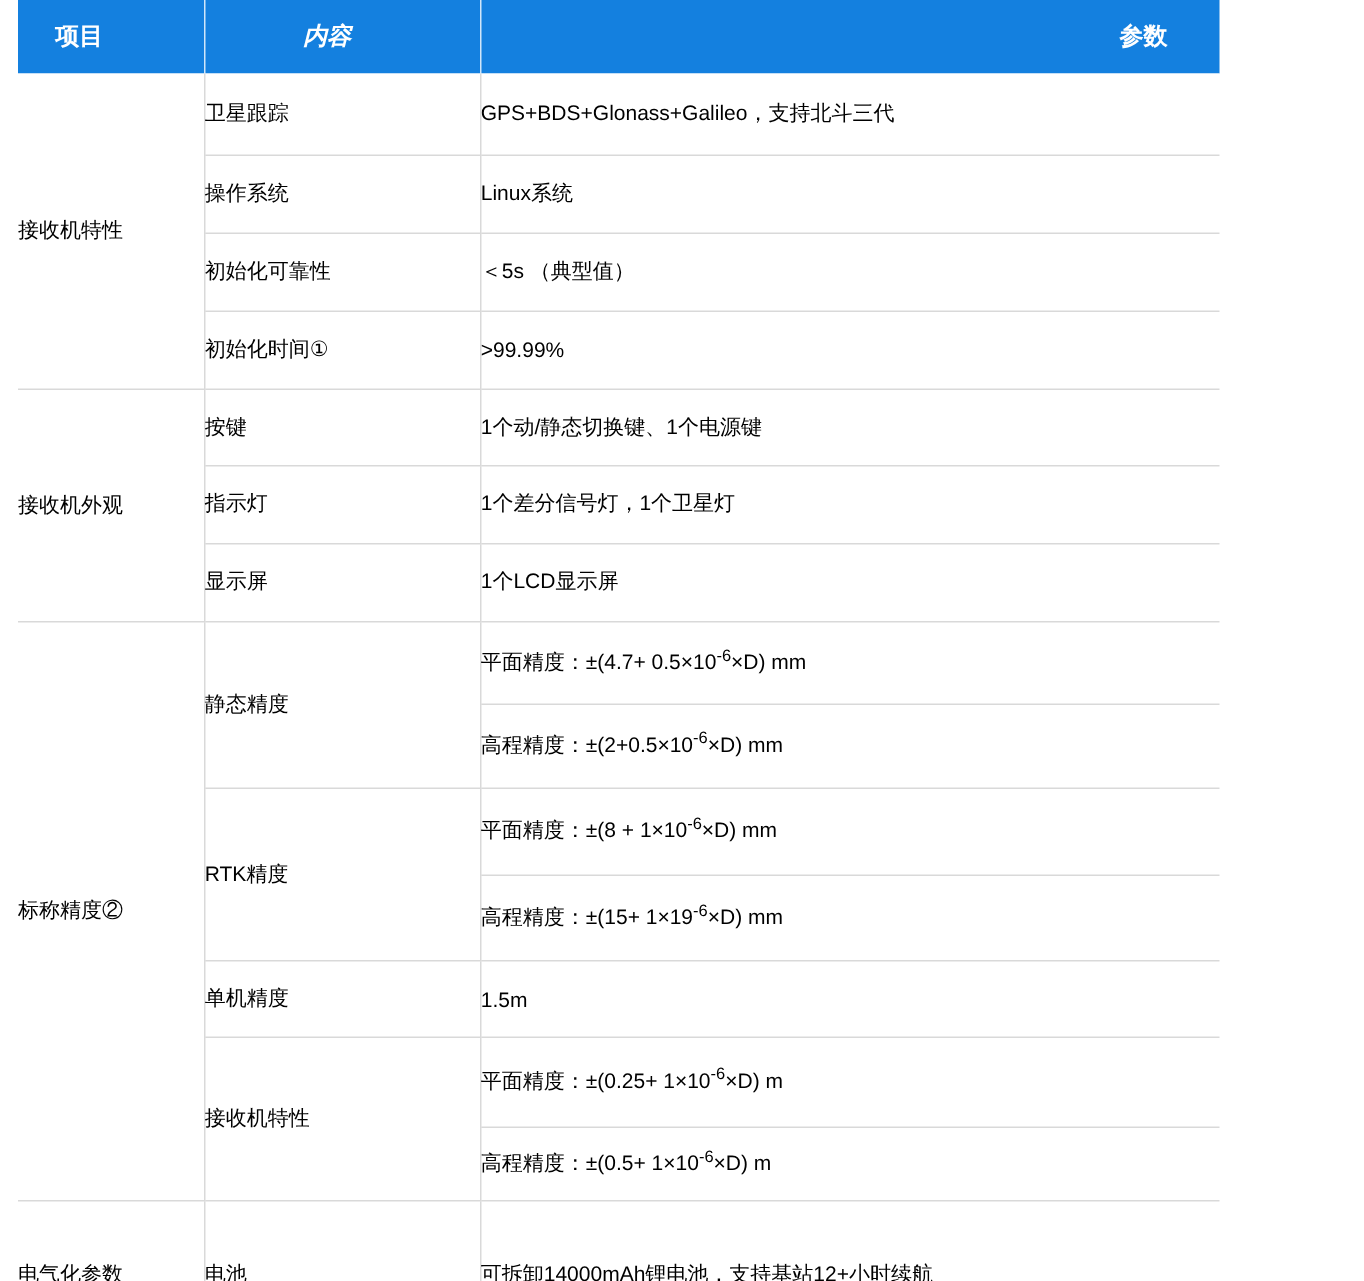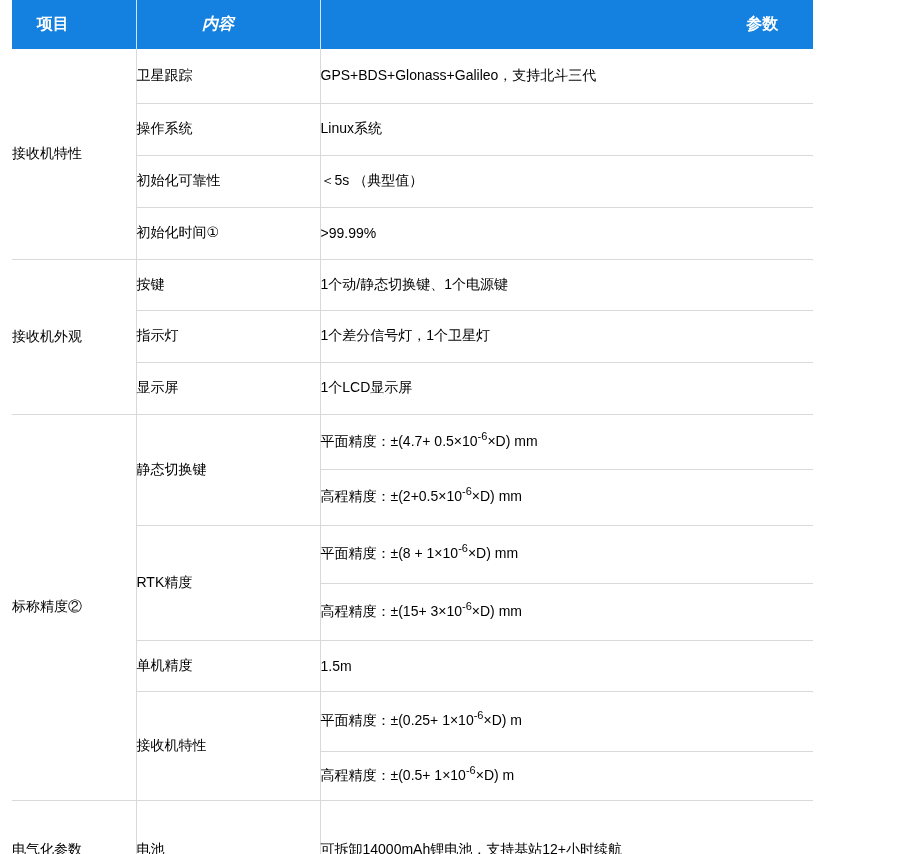--- a/index.html
+++ b/index.html
@@ -105,32 +105,32 @@
       <td class="c2">指示灯</td>
       <td class="c3">1个差分信号灯，1个卫星灯</td>
     </tr>
     <tr style="height:52px">
       <td class="c2">显示屏</td>
       <td class="c3">1个LCD显示屏</td>
     </tr>
 
     <tr style="height:55px">
       <td class="c1" rowspan="7">标称精度②</td>
-      <td class="c2" rowspan="2">静态切换键</td>
+      <td class="c2" rowspan="2">静态精度</td>
       <td class="c3"><span>平面精度：±(4.7+ 0.5×10</span><sup>-6</sup><span>×D) mm</span></td>
     </tr>
     <tr style="height:56px">
       <td class="c3"><span>高程精度：±(2+0.5×10</span><sup>-6</sup><span>×D) mm</span></td>
     </tr>
     <tr style="height:58px">
       <td class="c2" rowspan="2">RTK精度</td>
       <td class="c3"><span>平面精度：±(8 + 1×10</span><sup>-6</sup><span>×D) mm</span></td>
     </tr>
     <tr style="height:57px">
-      <td class="c3"><span>高程精度：±(15+ 3×10</span><sup>-6</sup><span>×D) mm</span></td>
+      <td class="c3"><span>高程精度：±(15+ 1×19</span><sup>-6</sup><span>×D) mm</span></td>
     </tr>
     <tr style="height:51px">
       <td class="c2">单机精度</td>
       <td class="c3">1.5m</td>
     </tr>
     <tr style="height:60px">
       <td class="c2" rowspan="2">接收机特性</td>
       <td class="c3"><span>平面精度：±(0.25+ 1×10</span><sup>-6</sup><span>×D) m</span></td>
     </tr>
     <tr style="height:49px">

